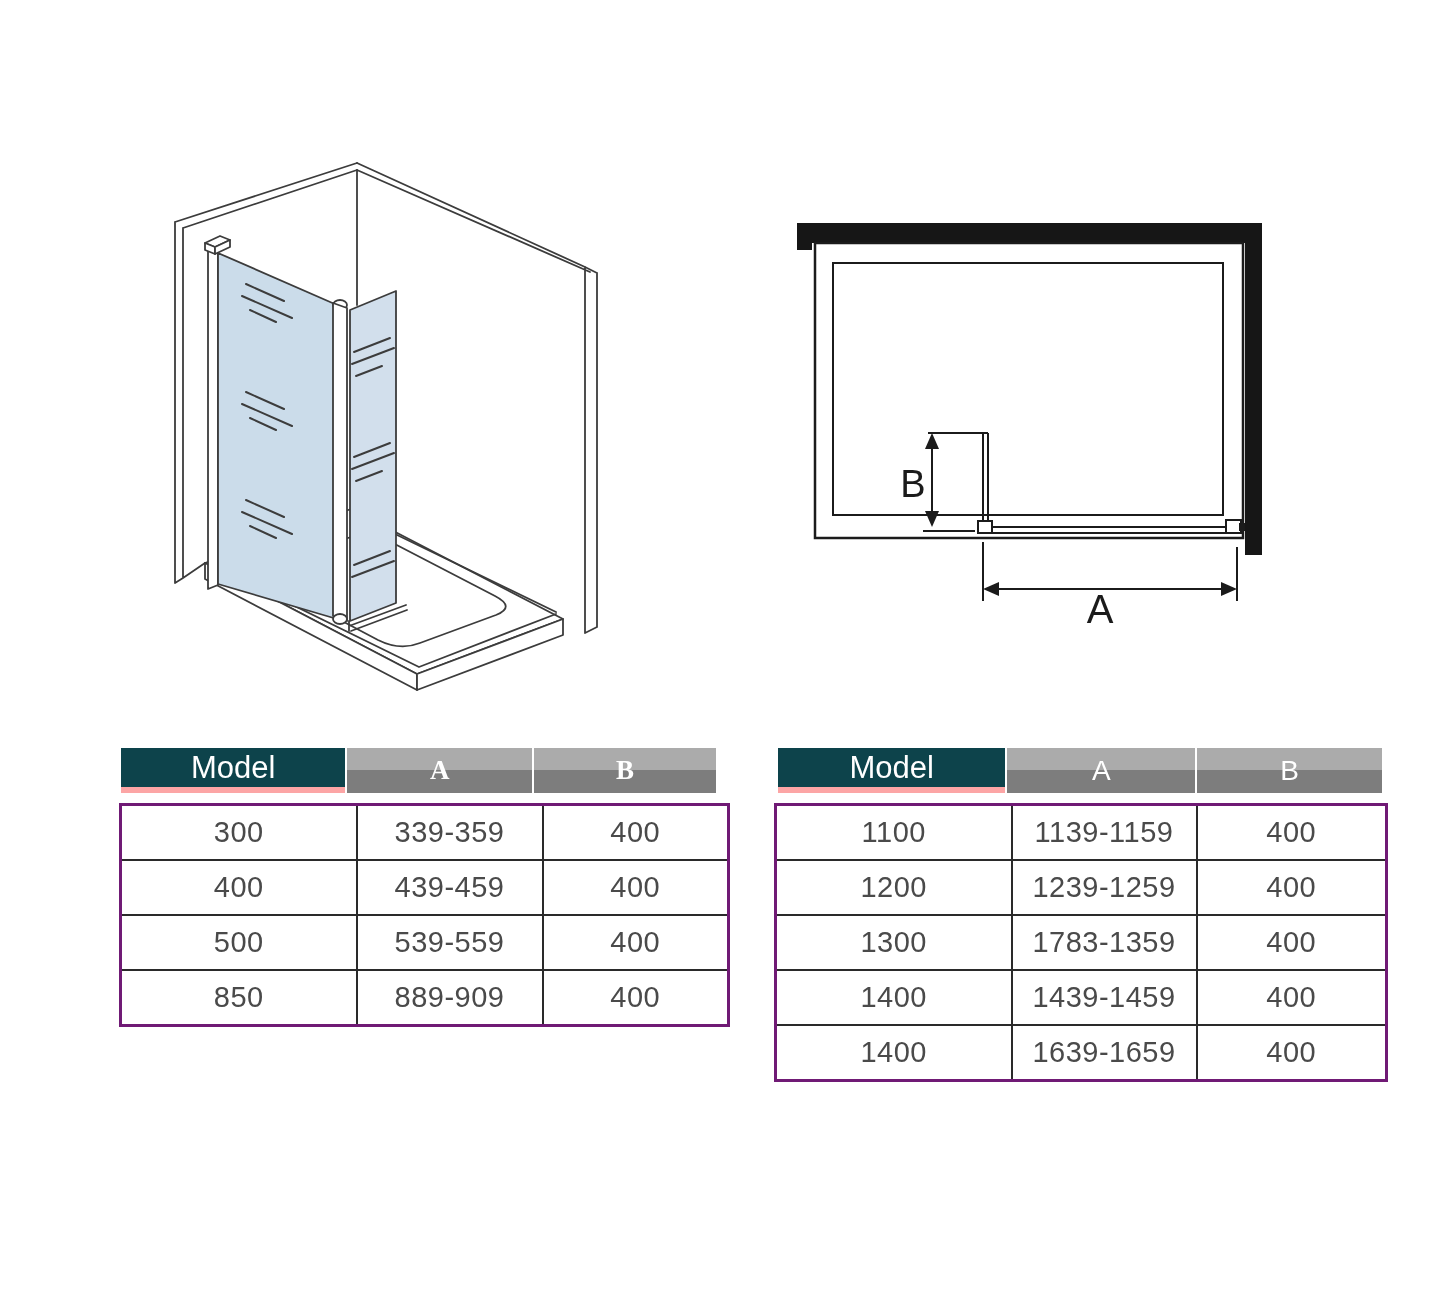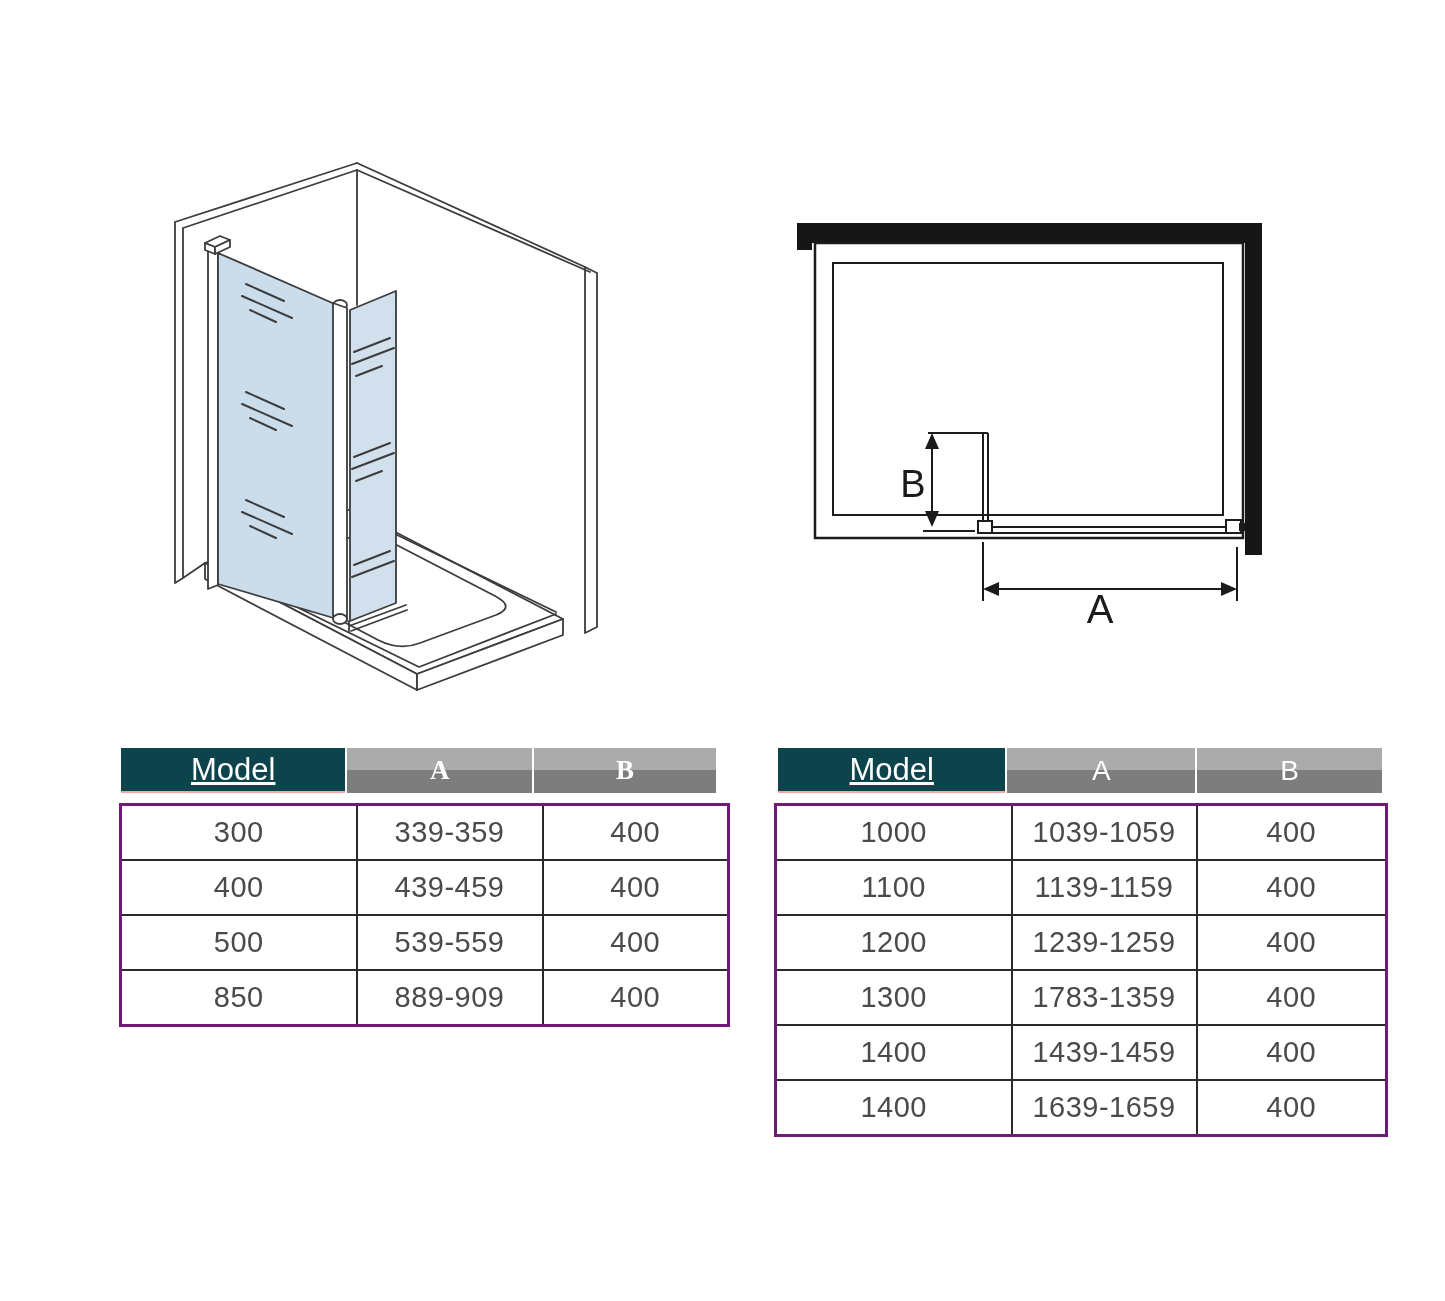--- a/index.html
+++ b/index.html
@@ -17,25 +17,24 @@
   .table-block{position:absolute;top:748px;}
   .table-block.left{left:119px;width:608px;}
   .table-block.right{left:774px;width:611px;}
 
   .tbl-header{display:flex;gap:2px;height:45px;}
   .table-block.left  .tbl-header{margin-left:2px;width:595px;}
   .table-block.right .tbl-header{margin-left:4px;width:604px;}
 
   .th-model{
     background:#0d434b;
-    border-bottom:2px solid #fca5a5;
+    border-bottom:6px solid #fca5a5;
     color:#ffffff;font-size:31px;
     display:flex;align-items:center;justify-content:center;
     box-sizing:border-box;
-    text-decoration:underline;
   }
   .th-ab{
     background:linear-gradient(to bottom,#ababab 0%,#ababab 50%,#7d7d7d 50%,#7d7d7d 100%);
     color:#ffffff;
     display:flex;align-items:center;justify-content:center;
     box-sizing:border-box;
   }
   .table-block.left  .th-model{width:226px;}
   .table-block.left  .th-a{width:186px;font-family:"Liberation Serif",serif;font-weight:bold;font-size:27px;}
   .table-block.left  .th-b{width:183px;font-family:"Liberation Serif",serif;font-weight:bold;font-size:27px;}
@@ -200,25 +199,20 @@
       <div class="th-ab th-b">B</div>
     </div>
     <table class="spec">
       <colgroup>
           <col style="width:236px">
           <col style="width:185px">
           <col style="width:190px">
         </colgroup>
       <tbody>
           <tr>
-            <td>1000</td>
-            <td>1039-1059</td>
-            <td>400</td>
-          </tr>
-          <tr>
             <td>1100</td>
             <td>1139-1159</td>
             <td>400</td>
           </tr>
           <tr>
             <td>1200</td>
             <td>1239-1259</td>
             <td>400</td>
           </tr>
           <tr>

